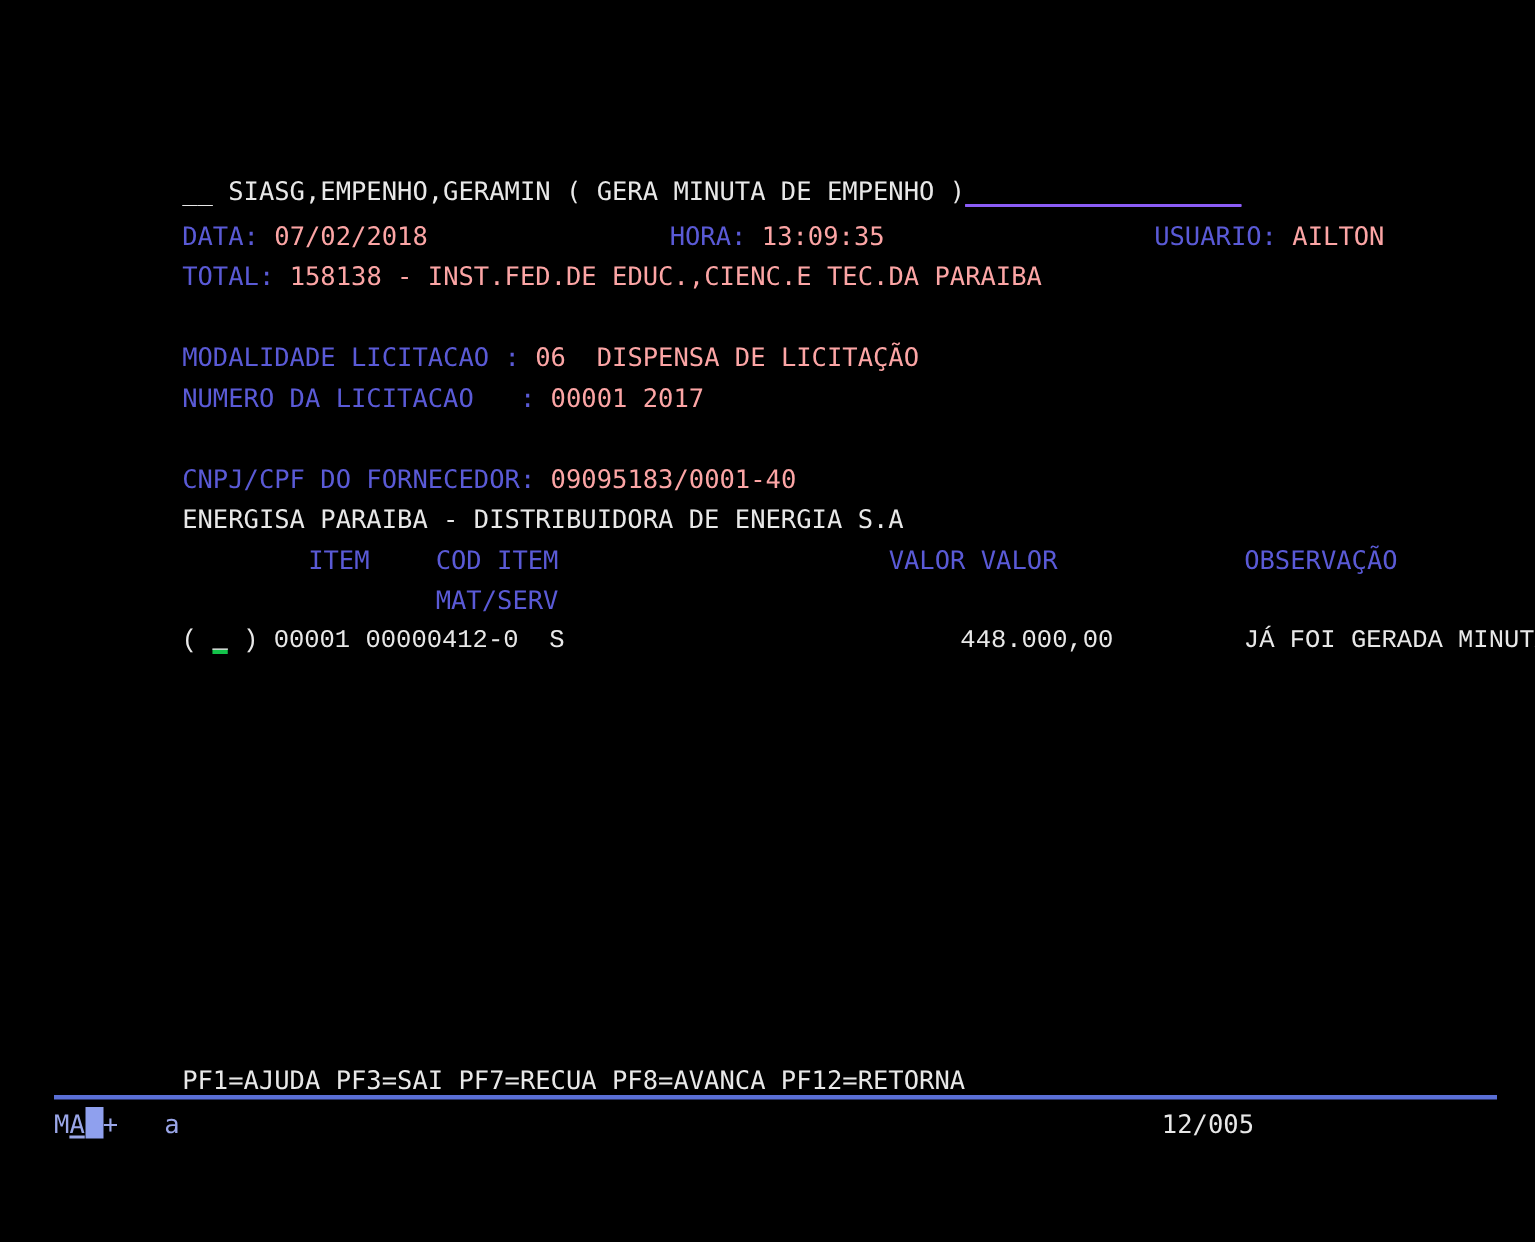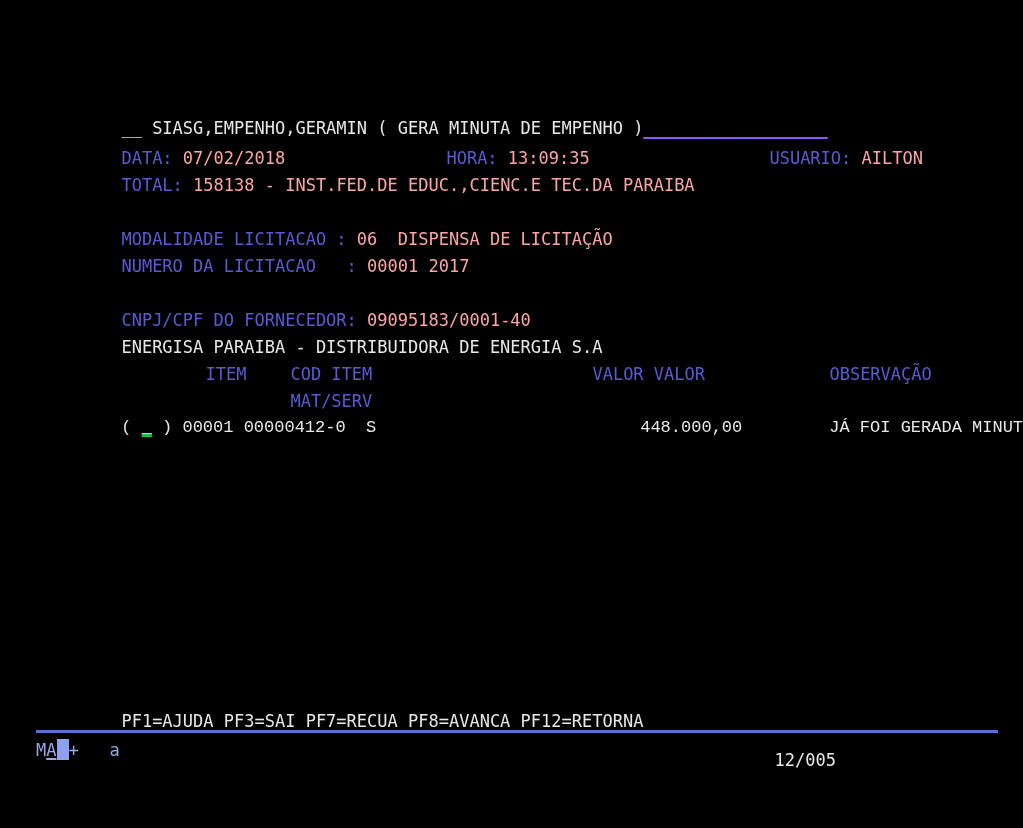--- a/index.html
+++ b/index.html
@@ -89,21 +89,20 @@
     height: 21px;
     background: #8fa0ee;
     vertical-align: -4px;
   }
   #status-right {
     position: absolute;
     right: 25px;
     top: 0;
     color: #e8e8e8;
     white-space: pre;
-    margin-top: 10px;
   }
 </style>
 </head>
 <body>
 
 <div id="screen">
 
   <div class="row" style="top:88px;">
     <span class="cells">
       <span class="white">__ SIASG,EMPENHO,GERAMIN ( GERA MINUTA DE EMPENHO )</span><span class="fill-ul">__________________</span>

